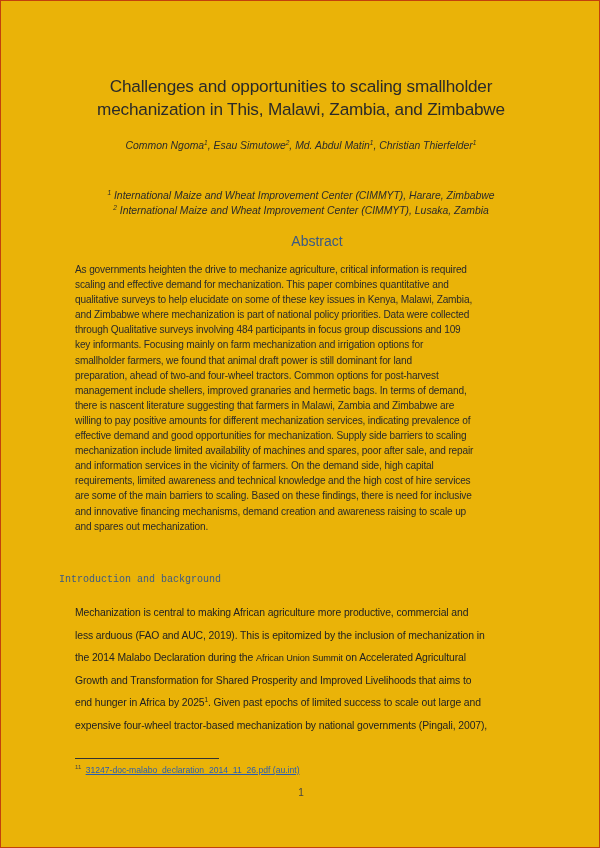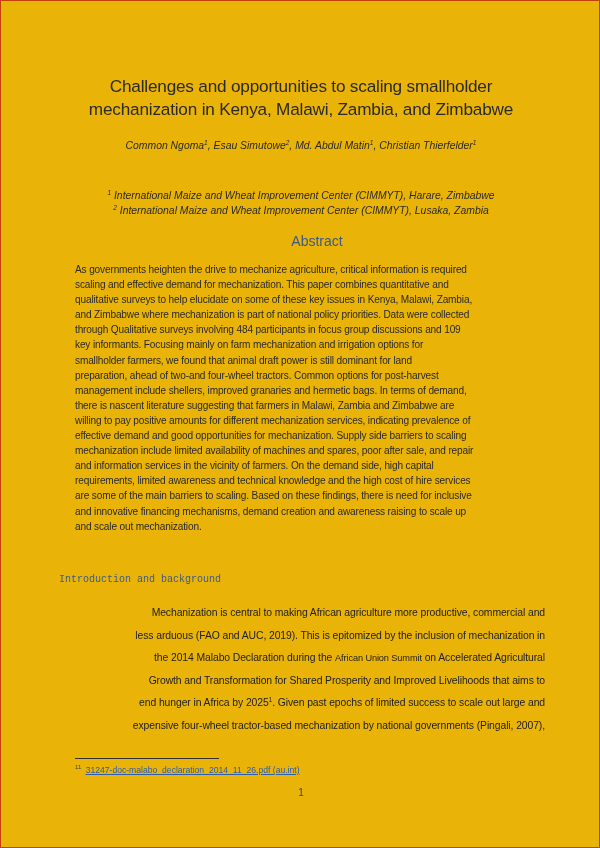--- a/index.html
+++ b/index.html
@@ -38,21 +38,21 @@
   .abstract .line { display: block; white-space: nowrap; }
   .section-heading {
     position: absolute; left: 58px; top: 573px;
     font-size: 10px; color: #3b5a85; font-family: Liberation Mono, monospace;
   }
   .body-text {
     position: absolute; left: 74px; top: 601px; width: 470px;
     font-size: 10.4px; line-height: 22.6px; color: #222222;
     letter-spacing: -0.1px;
   }
-  .body-text .line { display: block; white-space: nowrap; text-align: right; }
+  .body-text .line { display: block; white-space: nowrap; }
   .small-caps { font-size: 9.2px; }
   .fn-rule {
     position: absolute; left: 74px; top: 757px; width: 144px; height: 0;
     border-top: 1px solid #333333;
   }
   .footnote {
     position: absolute; left: 74px; top: 763px;
     font-size: 8.6px; color: #222222;
   }
   .footnote a { color: #2a5db0; text-decoration: underline; }
@@ -62,21 +62,21 @@
     text-align: center; font-size: 10px; color: #444444;
   }
 </style>
 </head>
 <body>
 
 <div class="page">
 
   <div class="title">
     <div>Challenges and opportunities to scaling smallholder</div>
-    <div>mechanization in Kenya, Malawi, Zambia, and Zimbabwe</div>
+    <div>mechanization in This, Malawi, Zambia, and Zimbabwe</div>
   </div>
 
   <div class="authors">
     <span>Common Ngoma</span><sup>1</sup><span>, </span>
     <span>Esau Simutowe</span><sup>2</sup><span>, </span>
     <span>Md. Abdul Matin</span><sup>1</sup><span>, </span>
     <span>Christian Thierfelder</span><sup>1</sup>
   </div>
 
   <div class="affils">
@@ -97,21 +97,21 @@
     <span class="line">preparation, ahead of two-and four-wheel tractors. Common options for post-harvest</span>
     <span class="line">management include shellers, improved granaries and hermetic bags. In terms of demand,</span>
     <span class="line">there is nascent literature suggesting that farmers in Malawi, Zambia and Zimbabwe are</span>
     <span class="line">willing to pay positive amounts for different mechanization services, indicating prevalence of</span>
     <span class="line">effective demand and good opportunities for mechanization. Supply side barriers to scaling</span>
     <span class="line">mechanization include limited availability of machines and spares, poor after sale, and repair</span>
     <span class="line">and information services in the vicinity of farmers. On the demand side, high capital</span>
     <span class="line">requirements, limited awareness and technical knowledge and the high cost of hire services</span>
     <span class="line">are some of the main barriers to scaling. Based on these findings, there is need for inclusive</span>
     <span class="line">and innovative financing mechanisms, demand creation and awareness raising to scale up</span>
-    <span class="line">and scale out mechanization.</span>
+    <span class="line">and spares out mechanization.</span>
   </div>
 
   <div class="section-heading">Introduction and background</div>
 
   <div class="body-text">
     <span class="line">Mechanization is central to making African agriculture more productive, commercial and</span>
     <span class="line">less arduous (FAO and AUC, 2019). This is epitomized by the inclusion of mechanization in</span>
     <span class="line"><span>the 2014 Malabo Declaration during the </span><span class="small-caps">African Union Summit</span><span> on Accelerated Agricultural</span></span>
     <span class="line">Growth and Transformation for Shared Prosperity and Improved Livelihoods that aims to</span>
     <span class="line"><span>end hunger in Africa by 2025</span><sup>1</sup><span>. Given past epochs of limited success to scale out large and</span></span>

